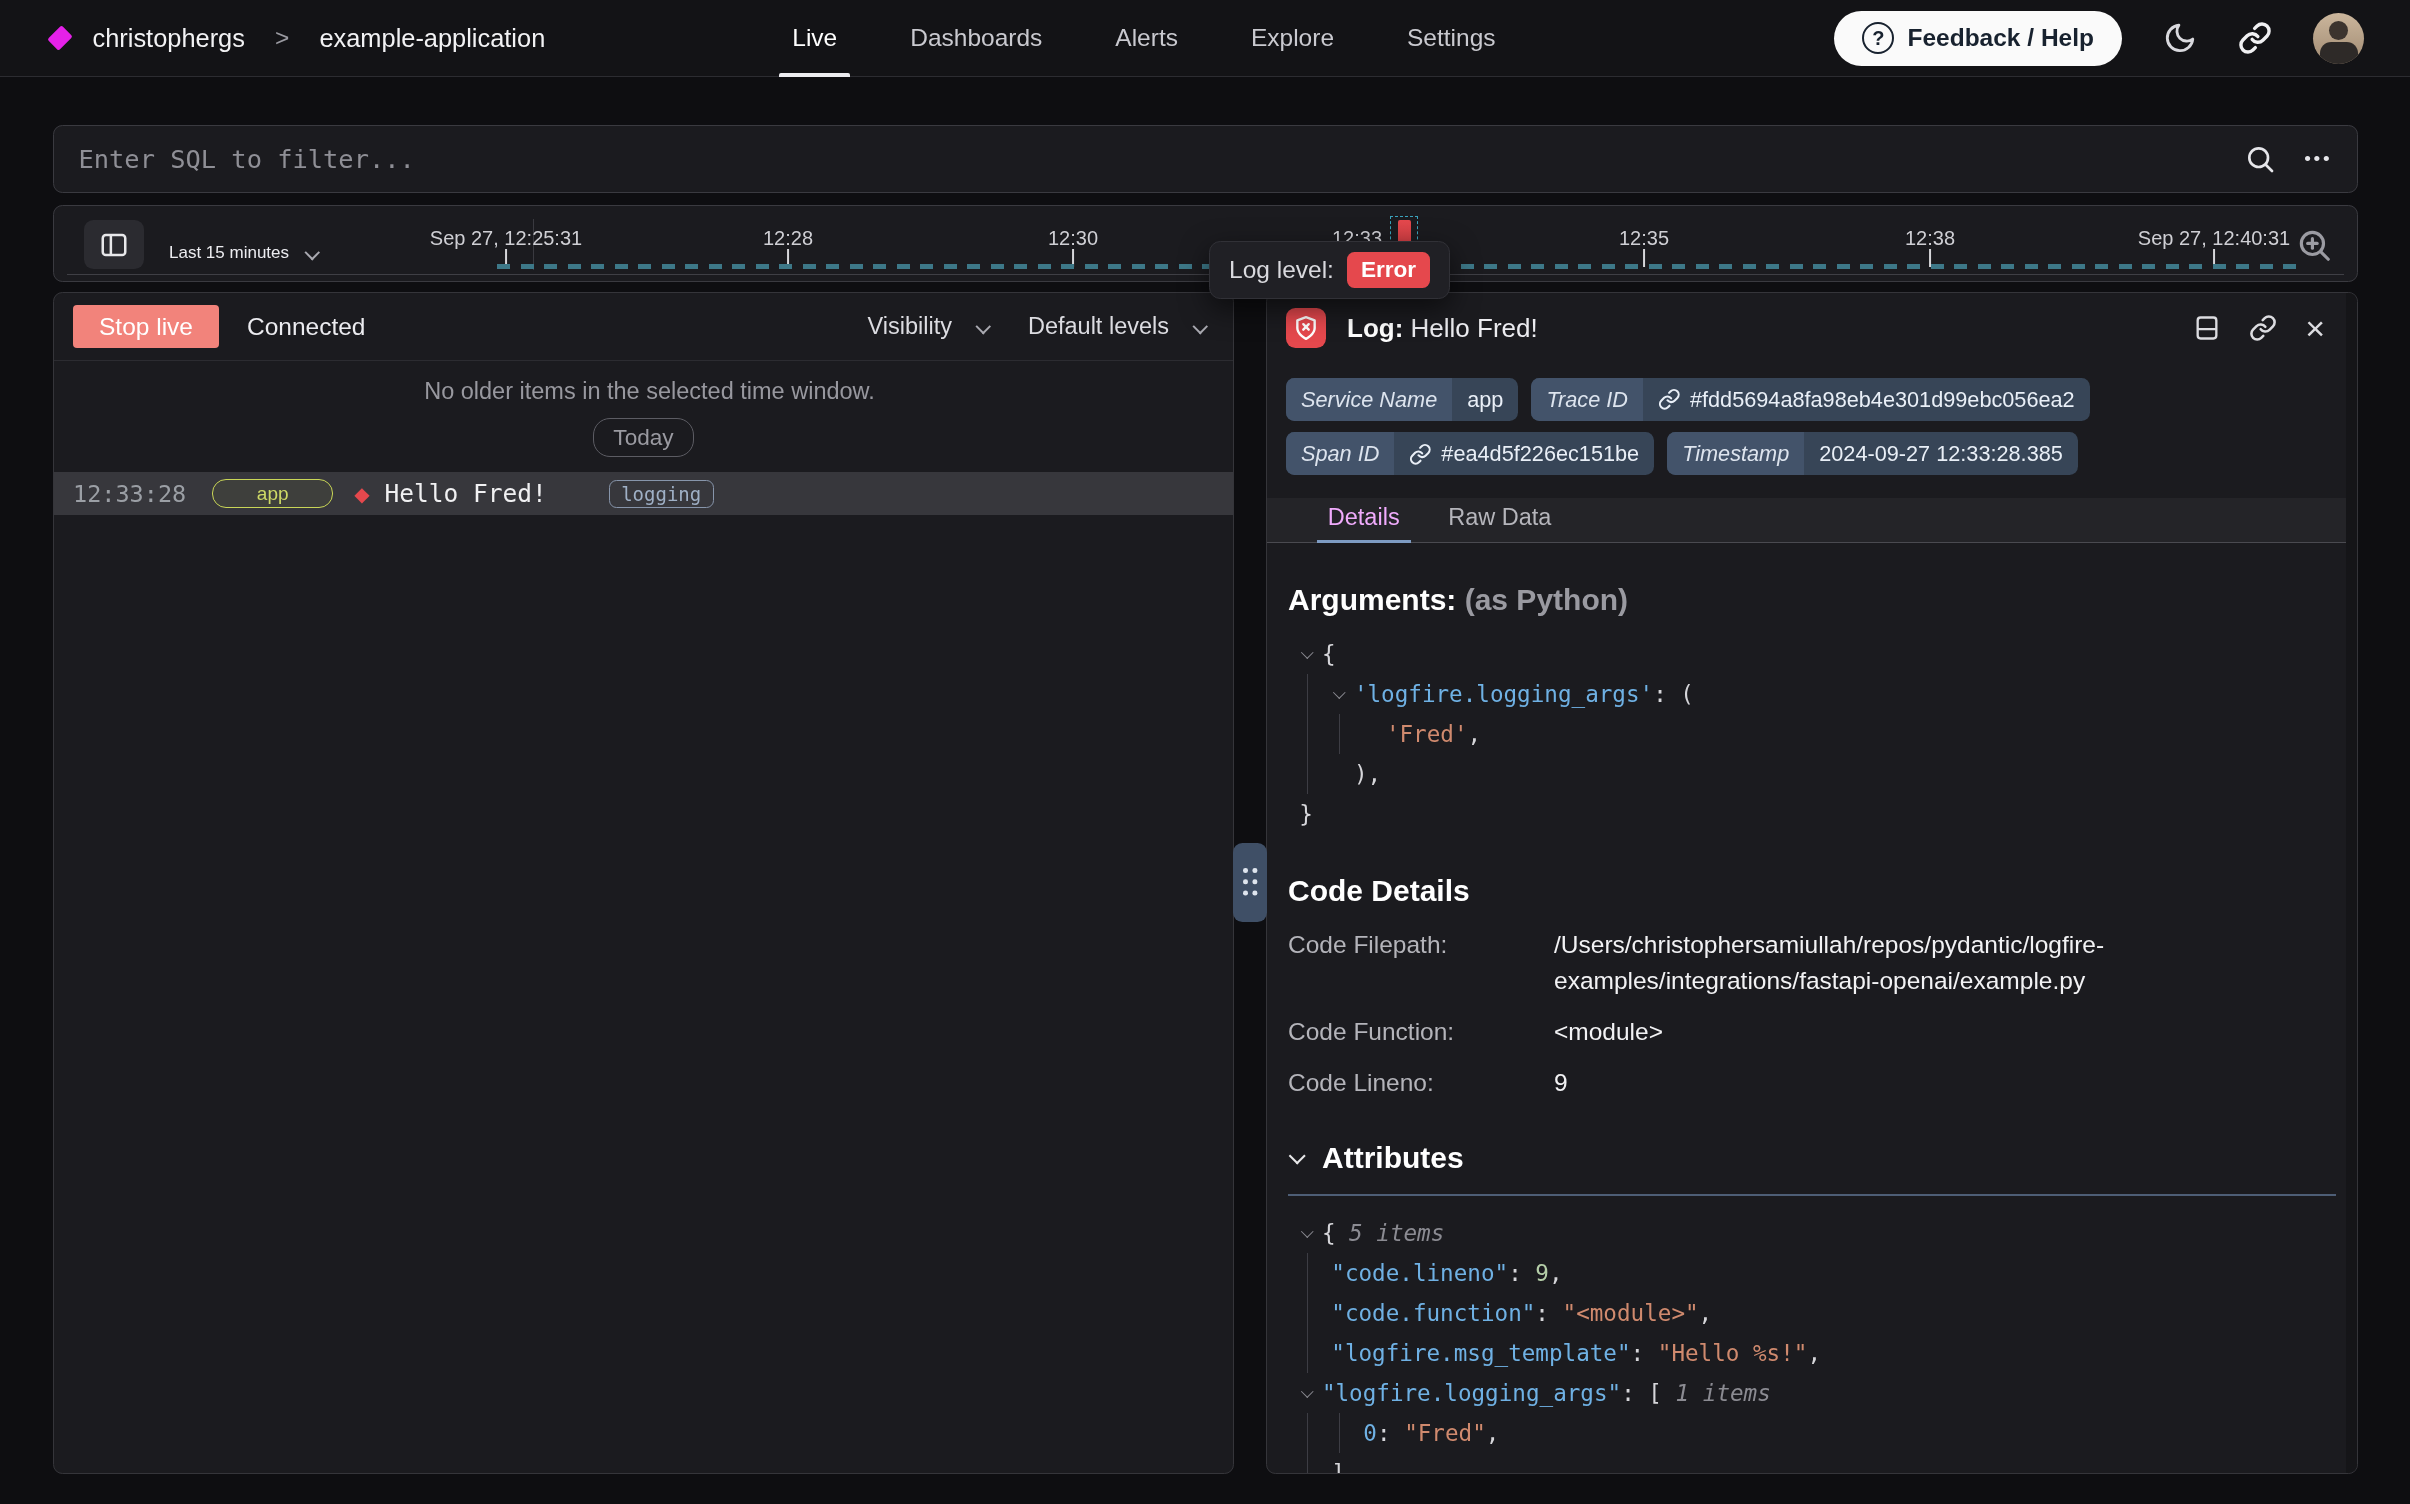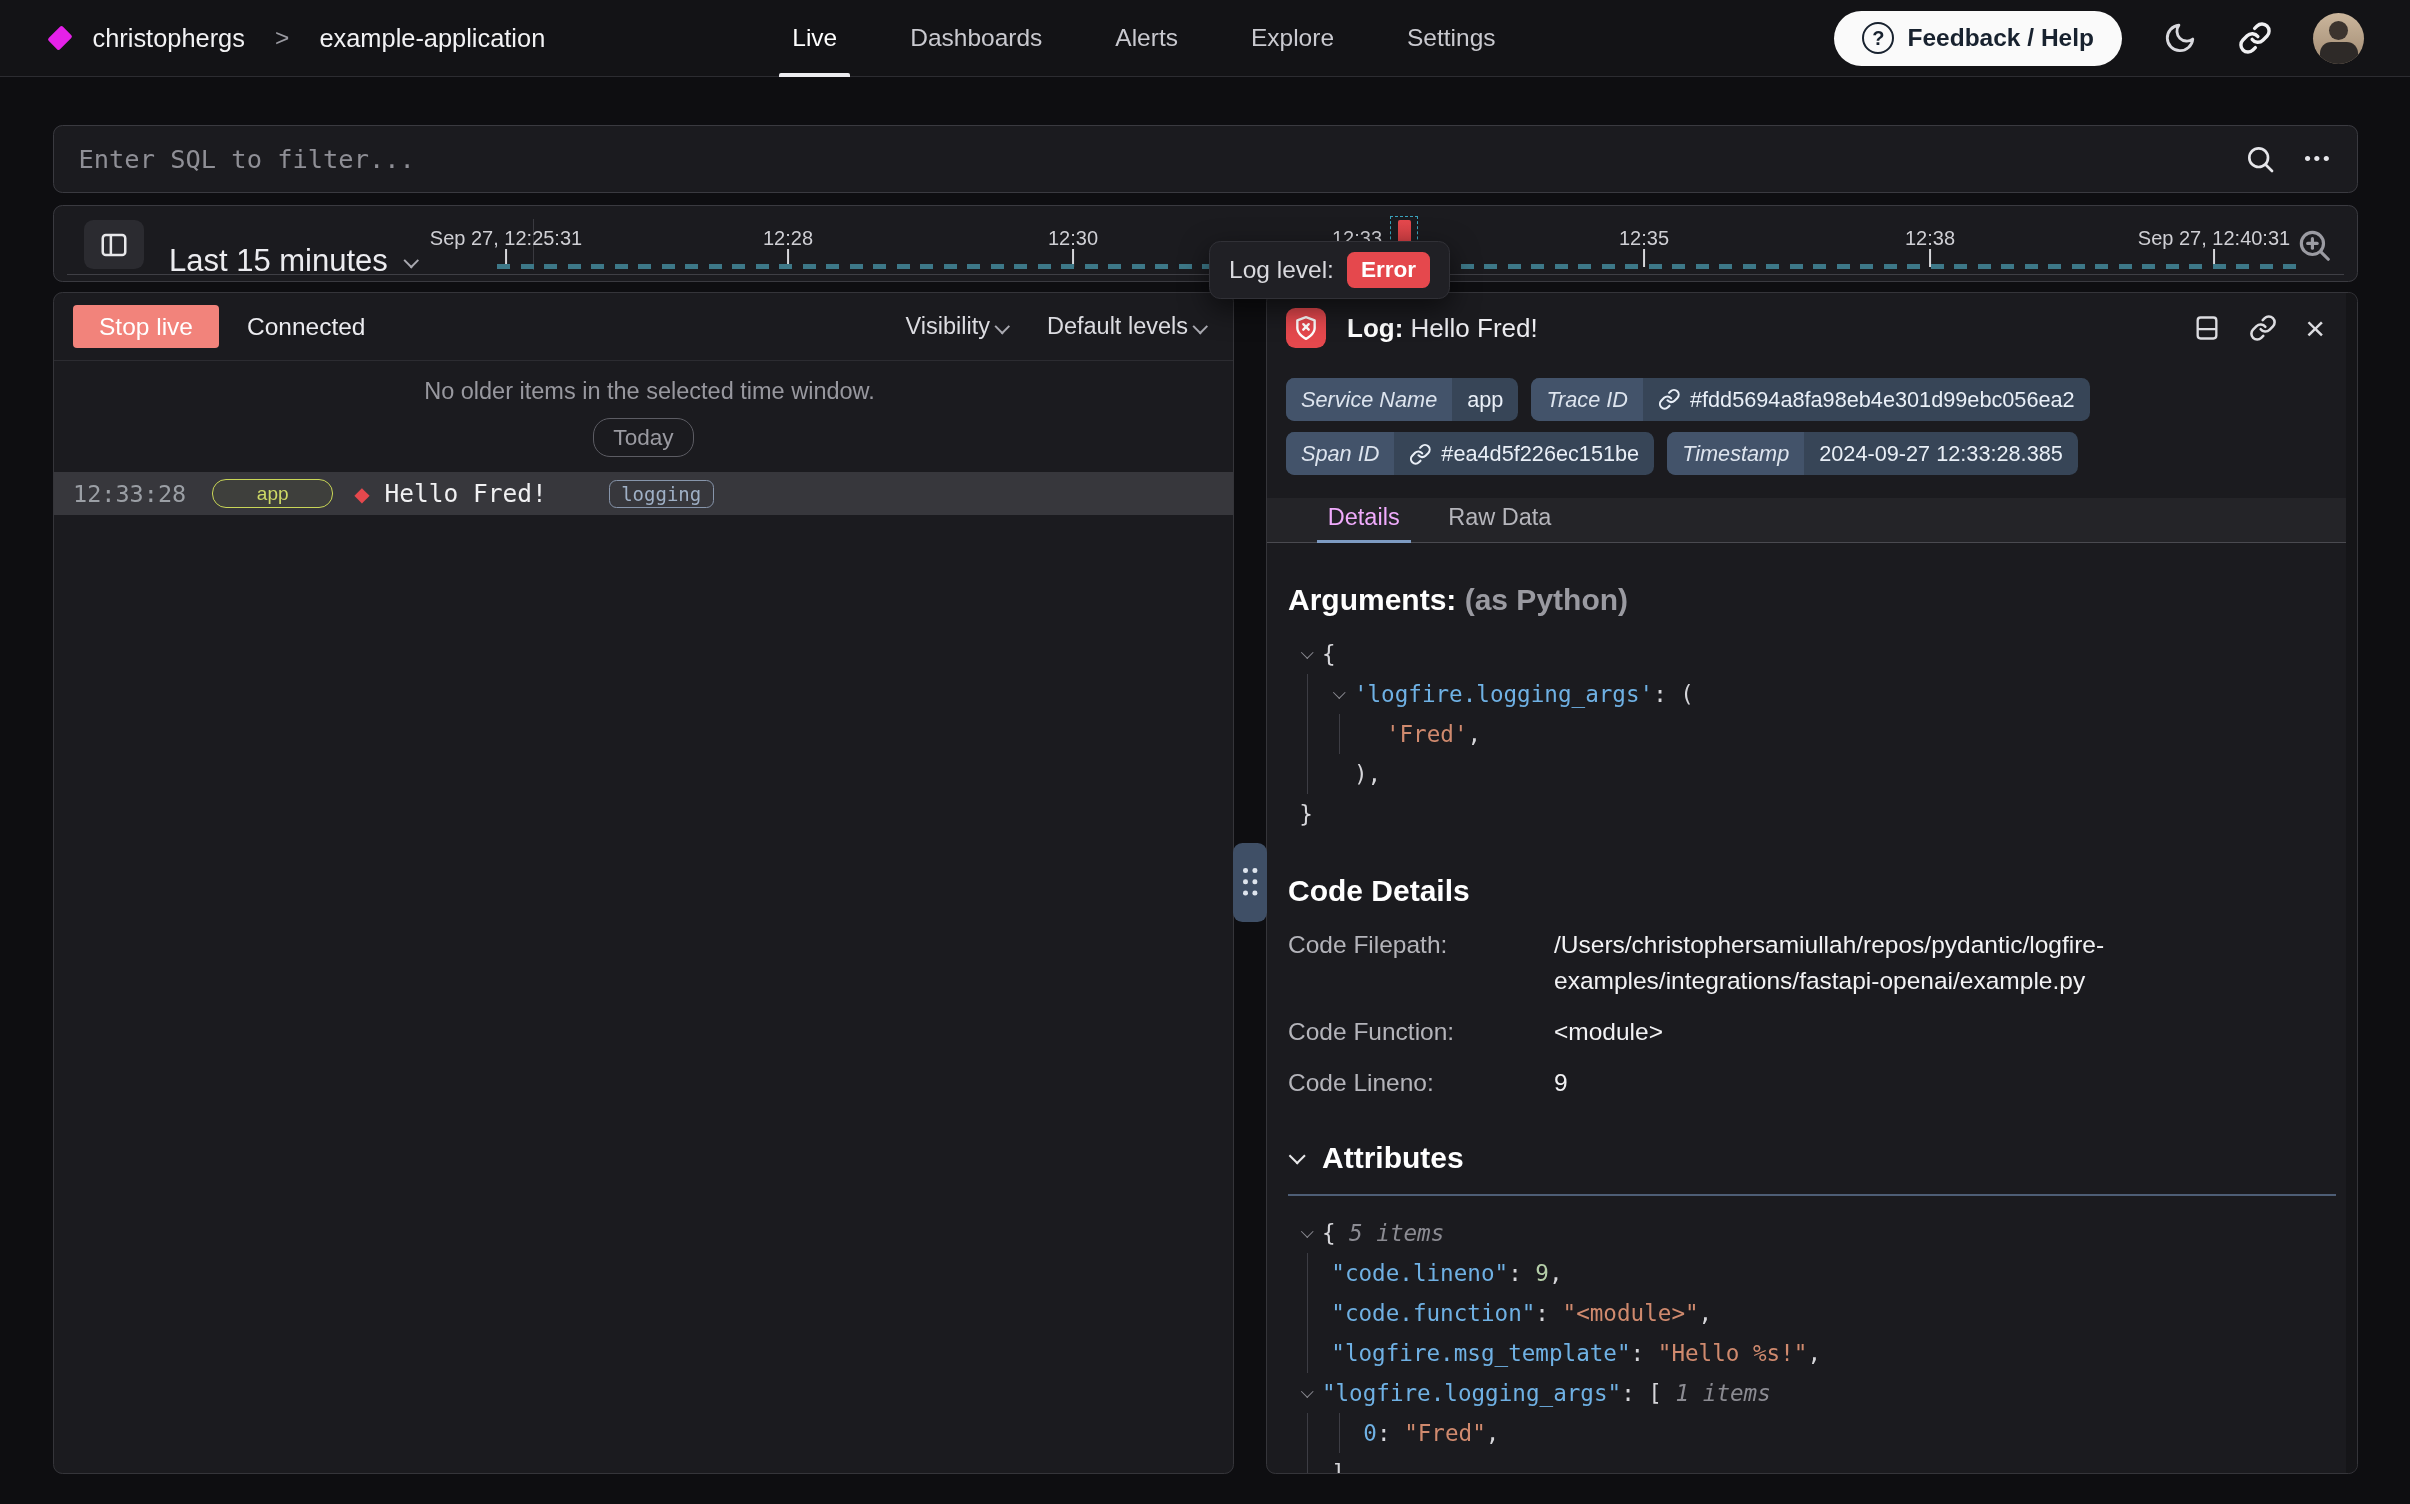--- a/index.html
+++ b/index.html
@@ -45,21 +45,21 @@
   }
   .sql-placeholder { font-family:"DejaVu Sans Mono", monospace; font-size:25.4px; color:#8f8f96; flex:1; }
   .sql-icons { display:flex; align-items:center; gap:28px; color:#e6e6ea; }
 
   
   .time-bar {
     position:absolute; left:53px; top:205px; width:2305px; height:77px;
     background:#1b1b1f; border:0.9px solid #3a3a40; border-radius:9.4px;
   }
   .tb-toggle { position:absolute; left:30px; top:14px; width:60px; height:49px; background:#2b2b30; border:none; border-radius:9.4px; color:#e8e8ea; display:flex; align-items:center; justify-content:center; cursor:pointer; }
-  .tb-range { position:absolute; left:115px; top:16px; height:77px; display:flex; align-items:center; gap:15px; font-size:31px; color:#ececf0; cursor:pointer; }
+  .tb-range { position:absolute; left:115px; top:8px; height:77px; display:flex; align-items:center; gap:15px; font-size:17px; color:#ececf0; cursor:pointer; }
   .chev { display:inline-block; width:15px; height:15px; position:relative; color:#a9a9b0; }
   .chev::before { content:""; position:absolute; left:2.8px; top:1.9px; width:8.5px; height:8.5px; border-right:2.4px solid currentColor; border-bottom:2.4px solid currentColor; transform:rotate(45deg); }
   .tb-divider { position:absolute; left:479px; top:13px; width:0.9px; height:51px; background:#3a3a40; }
   .tick-label { position:absolute; top:21px; transform:translateX(-50%); font-size:20px; color:#cfcfd4; white-space:nowrap; }
   .tick-mark { position:absolute; top:43px; width:1.9px; height:18px; background:#d6d6da; transform:translateX(-50%); }
   .tl-dashes { position:absolute; left:443px; top:58px; width:1800px; height:4.7px;
     background:repeating-linear-gradient(90deg,#3d7888 0 13px, transparent 13px 23.5px); }
   .tl-baseline { position:absolute; left:13px; right:13px; top:68px; height:0.9px; background:#3f3f45; }
   .tl-marker { position:absolute; left:1344px; top:14px; width:13px; height:31px; background:linear-gradient(#e5484d,#c73a3f); border-radius:1.9px; }
   .tl-select { position:absolute; left:1336px; top:10.4px; width:28px; height:54px; border:1.9px dashed #3aa3bd; }
@@ -89,21 +89,21 @@
     background:#3f4f66; border-radius:9.4px; cursor:col-resize;
   }
   .drag-handle::before { content:""; position:absolute; left:10.4px; top:25.4px; width:4.7px; height:4.7px; border-radius:50%; background:#dfe5ee;
     box-shadow:9.4px 0 0 #dfe5ee, 0 11.3px 0 #dfe5ee, 9.4px 11.3px 0 #dfe5ee, 0 22.6px 0 #dfe5ee, 9.4px 22.6px 0 #dfe5ee; }
 
   
   .lp-header { height:68px; border-bottom:0.9px solid #2c2c31; display:flex; align-items:center; padding:0 26px 0 19px; }
   .stop-btn { background:#f2837b; color:#ffffff; border:none; border-radius:4px; height:43px; padding:0 26px; font-size:24.5px; cursor:pointer; }
   .connected { margin-left:28px; font-size:24.5px; color:#ececf0; }
   .lp-header-right { margin-left:auto; display:flex; align-items:center; gap:38px; }
-  .dd { display:flex; align-items:center; gap:4px; font-size:23.5px; color:#dcdce1; cursor:pointer; }
+  .dd { display:flex; align-items:center; gap:23px; font-size:23.5px; color:#dcdce1; cursor:pointer; }
   .lp-empty { text-align:center; padding-top:17px; }
   .empty-msg { font-size:23.5px; color:#98989f;padding-left:12px; }
   .today-btn { margin-top:13px; background:none; border:1.9px solid #5c5c63; border-radius:17px; color:#9a9aa1; font-size:22.6px; padding:5.6px 19px; cursor:pointer; }
   .log-row {
     margin-top:15px; height:43px; background:#37373c;
     display:flex; align-items:center; padding:0 19px; cursor:pointer;
   }
   .log-time { font-family:"DejaVu Sans Mono", monospace; font-size:23.5px; color:#9b9fa5; }
   .svc-badge { margin-left:26px; border:1.9px solid #c9d657; color:#ced966; border-radius:14px; font-size:19px; padding:2.8px 0; width:121px; text-align:center; background:rgba(201,214,87,0.05); }
   .log-diamond { margin-left:21px; color:#e5484d; font-size:20px; }

